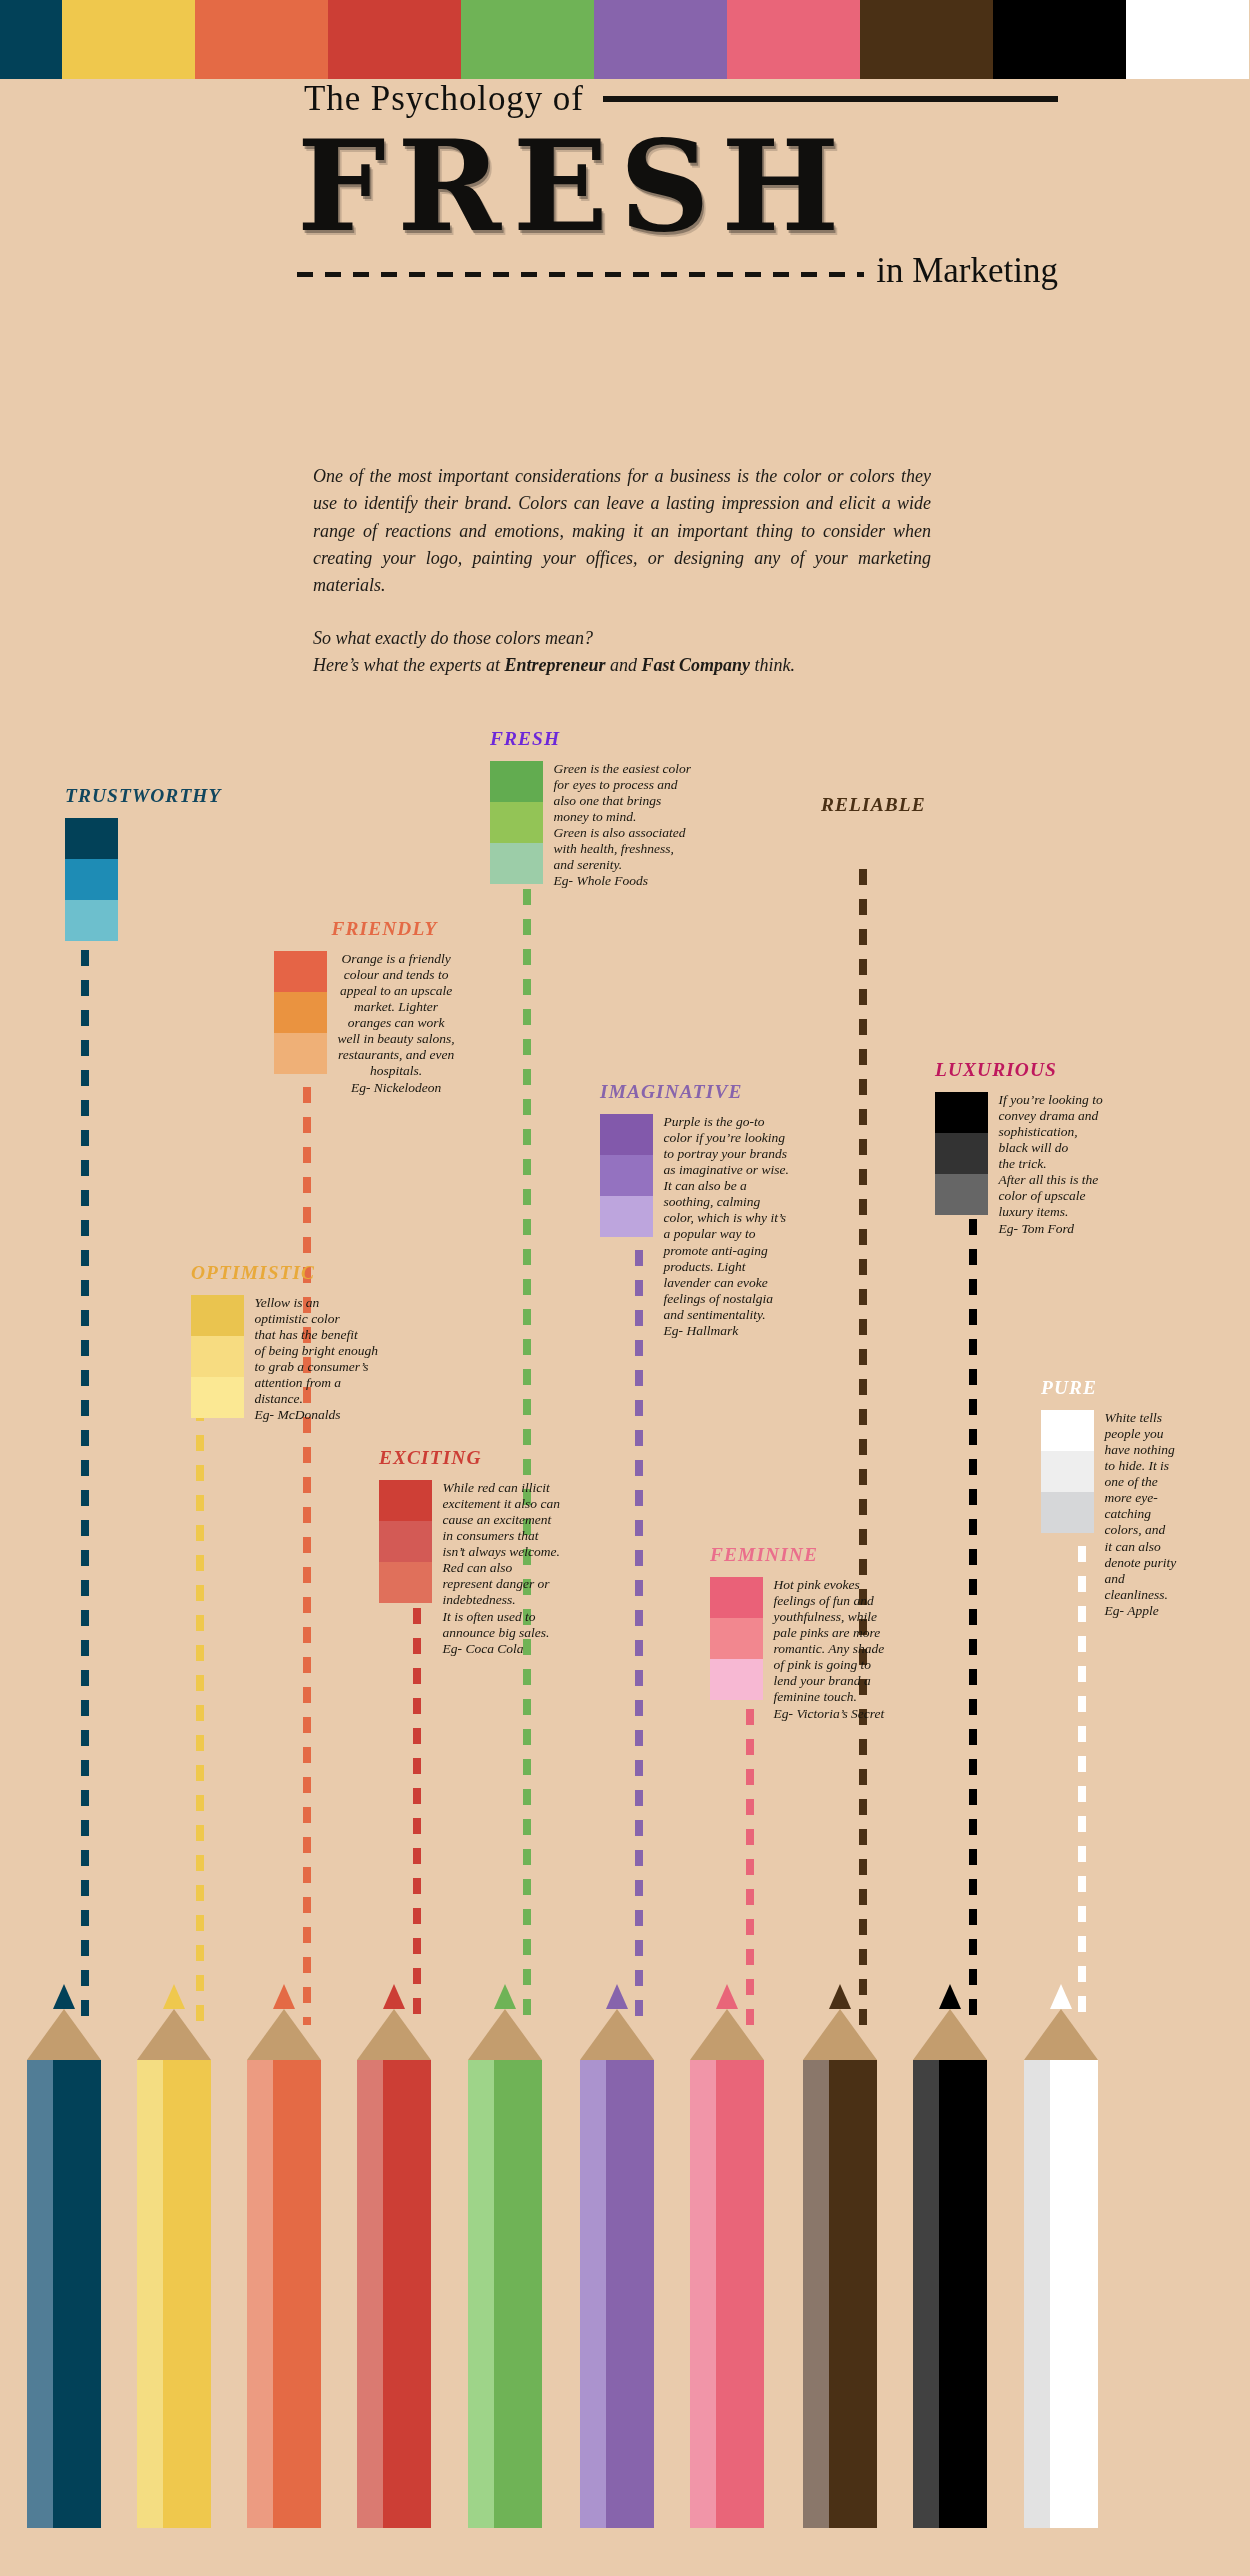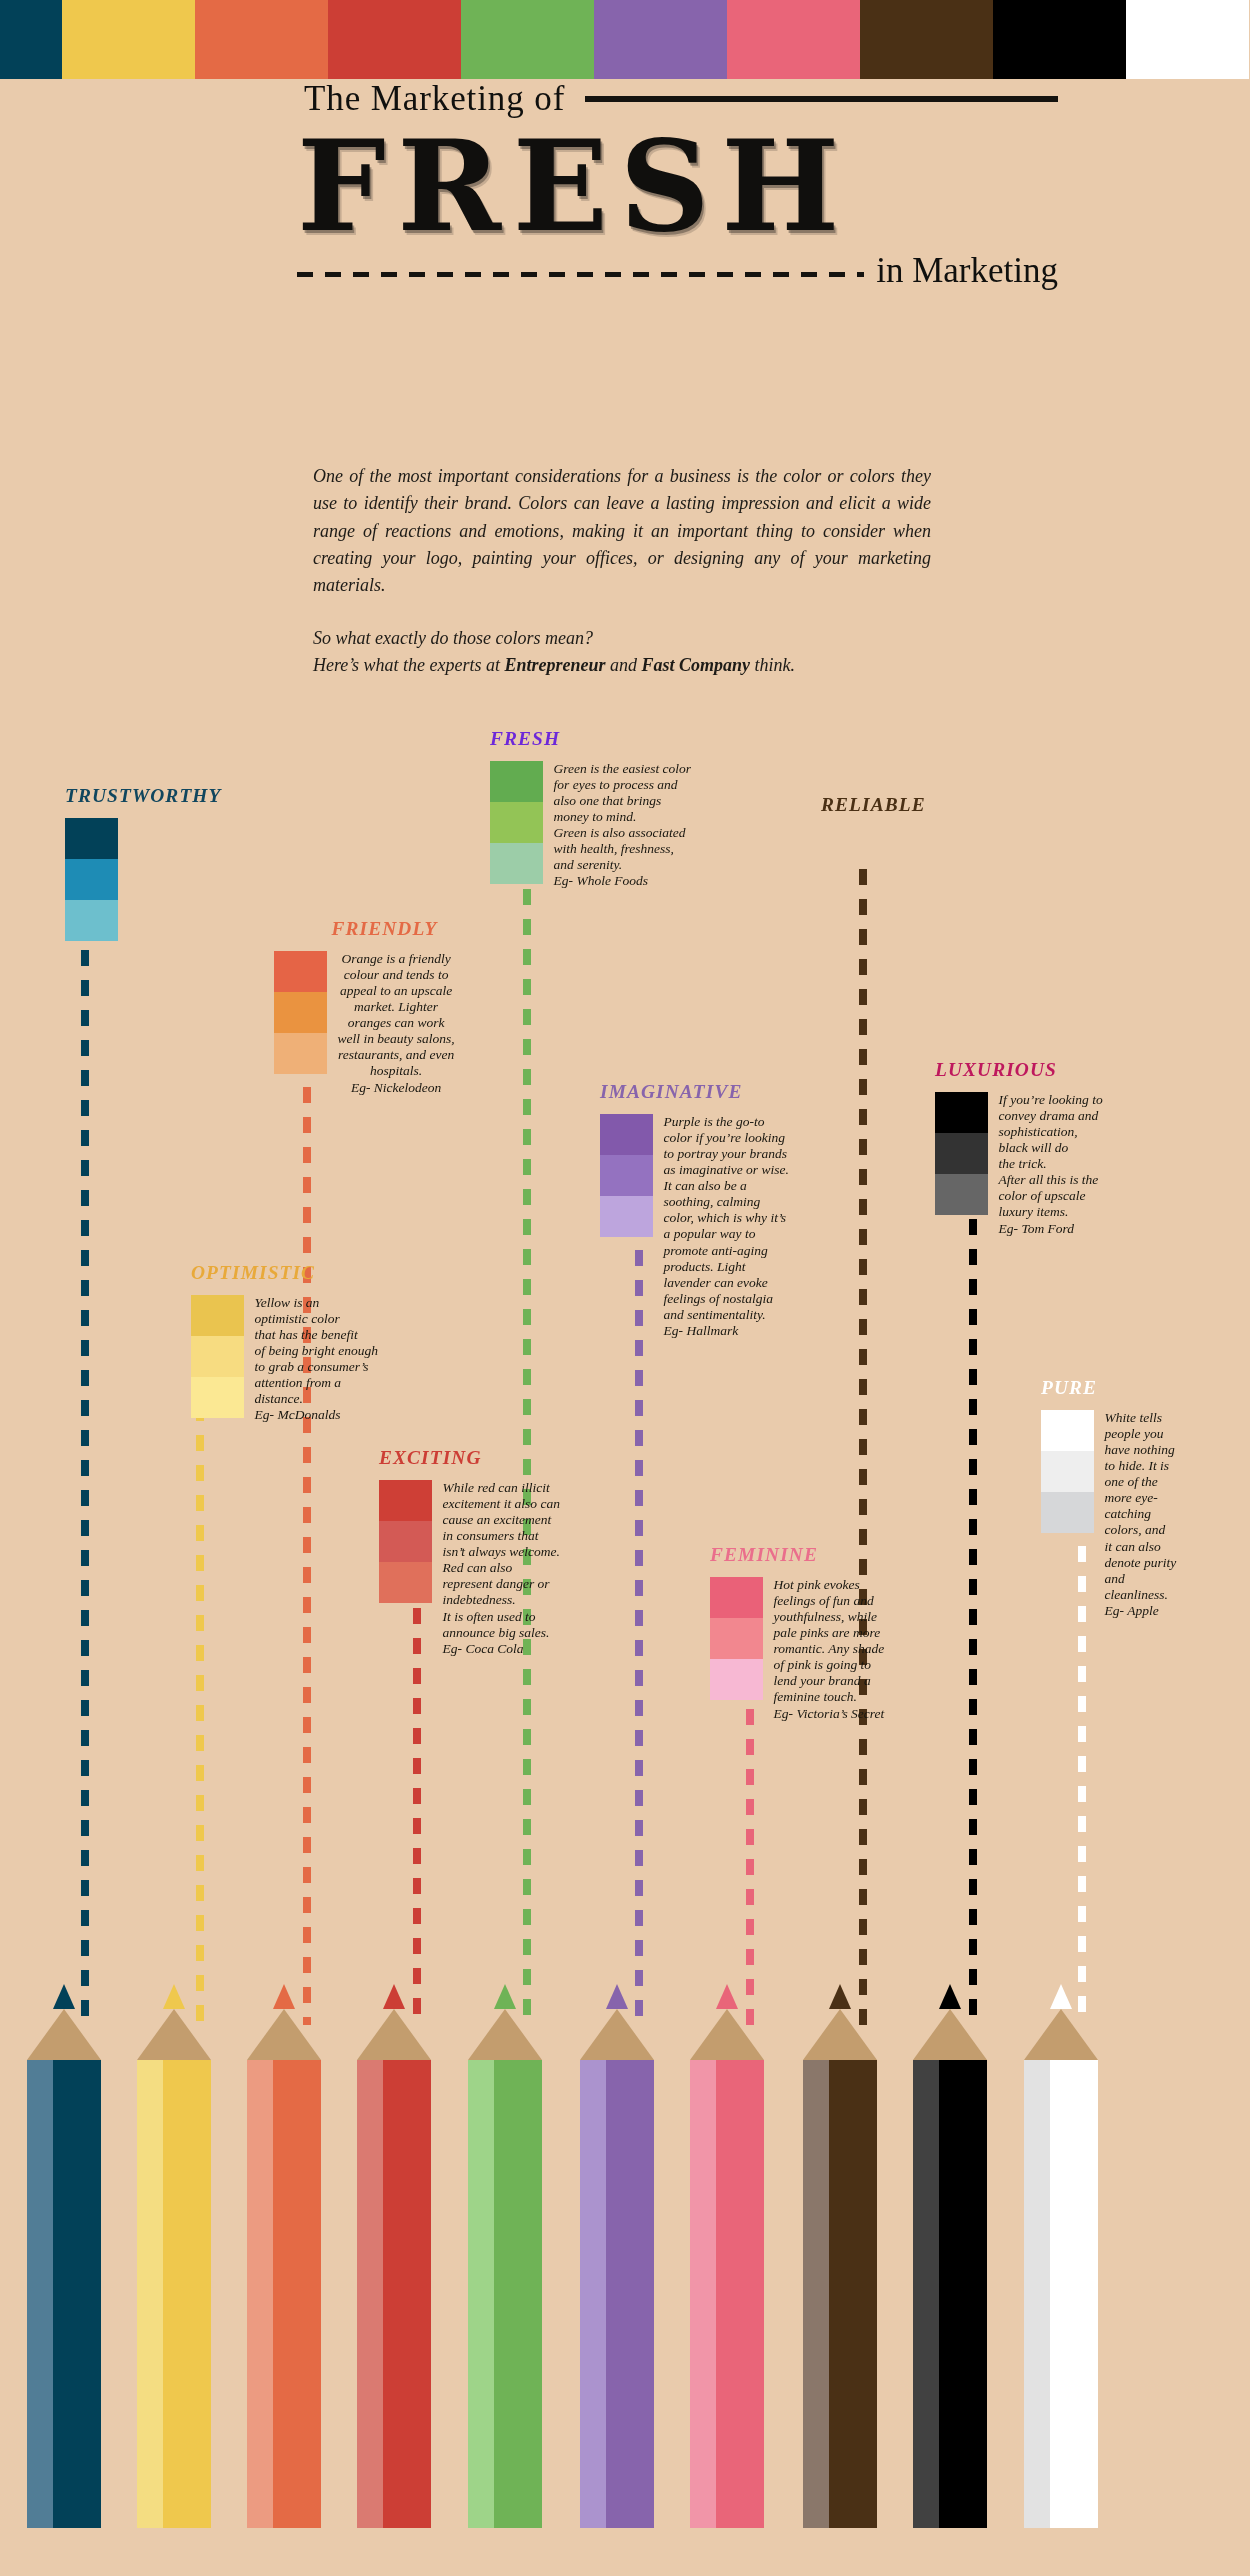--- a/index.html
+++ b/index.html
@@ -91,21 +91,21 @@
     <div class="stripe" style="width: 133px; background: rgb(111, 179, 86);"></div>
     <div class="stripe" style="width: 133px; background: rgb(135, 100, 172);"></div>
     <div class="stripe" style="width: 133px; background: rgb(233, 101, 121);"></div>
     <div class="stripe" style="width: 133px; background: rgb(74, 48, 21);"></div>
     <div class="stripe" style="width: 133px; background: rgb(0, 0, 0);"></div>
     <div class="stripe" style="width: 123px; background: rgb(255, 255, 255);"></div>
   </div>
 
 <div id="header">
   <div class="hdr-line1">
-    <span class="hdr-eyebrow">The Marketing of</span>
+    <span class="hdr-eyebrow">The Psychology of</span>
     <span class="hdr-rule"></span>
   </div>
   <div class="hdr-colors">FRESH</div>
   <div class="hdr-line3">
     <span class="hdr-dashrule"></span>
     <span class="hdr-sub">in Marketing</span>
   </div>
 </div>
 
 <div id="intro">

